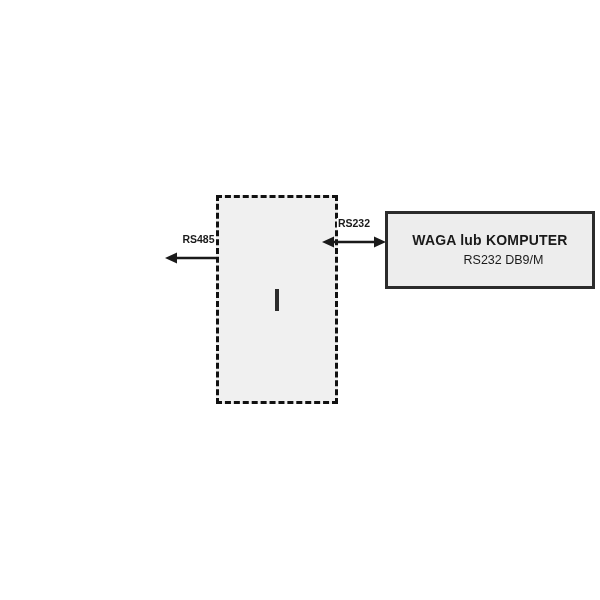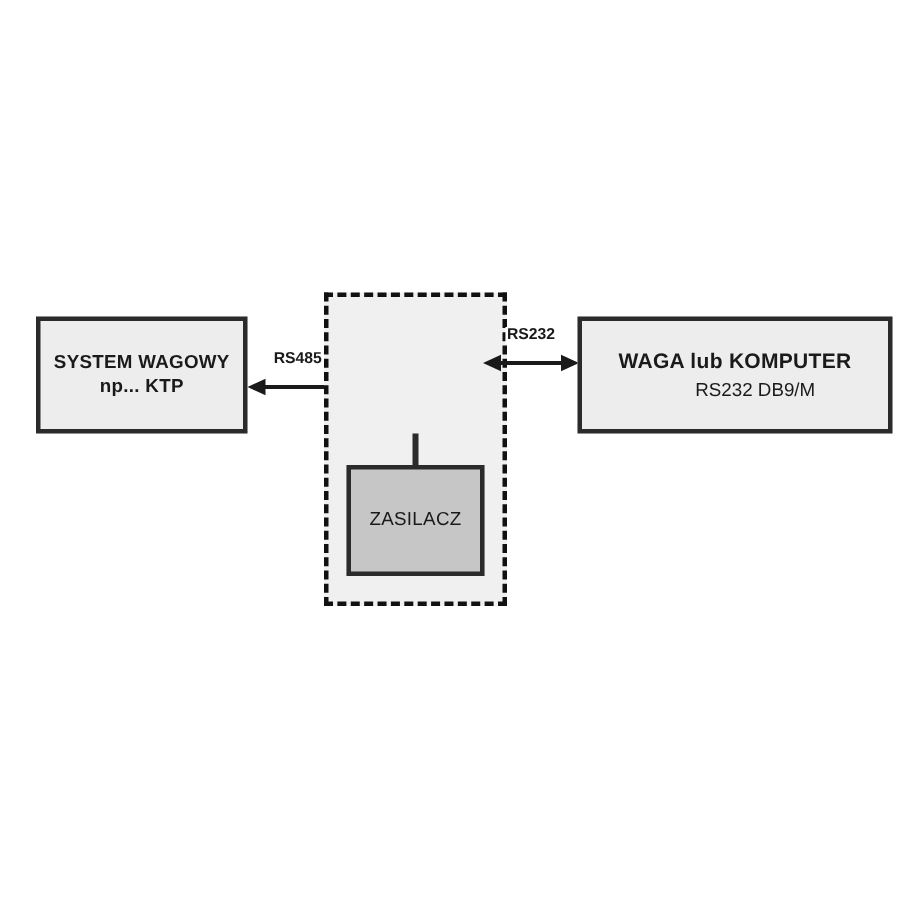--- a/index.html
+++ b/index.html
@@ -147,42 +147,35 @@
     left: 322px;
     top: 218px;
     width: 64px;
   }
 </style>
 </head>
 <body>
 
 <div id="canvas">
 
-  <div class="box" id="box-system">
-    <div class="title">SYSTEM WAGOWY</div>
-    <div class="title">np... KTP</div>
-  </div>
 
   <div class="connection" id="conn-rs485">
     <span class="conn-label">RS485</span>
     <svg class="arrow-svg" width="67" height="20" viewBox="0 0 67 20">
       <line x1="9" y1="10" x2="58" y2="10" stroke="#1a1a1a" stroke-width="2.6"></line>
       <polygon points="0,10 12,4.5 12,15.5" fill="#1a1a1a"></polygon>
       <polygon points="67,10 55,4.5 55,15.5" fill="#1a1a1a"></polygon>
     </svg>
   </div>
 
   <div id="device-enclosure"></div>
 
 
   <div id="connector-line"></div>
 
-  <div class="box" id="box-zasilacz">
-    <div class="title">ZASILACZ</div>
-  </div>
 
   <div class="connection" id="conn-rs232">
     <span class="conn-label">RS232</span>
     <svg class="arrow-svg" width="64" height="20" viewBox="0 0 64 20">
       <line x1="9" y1="10" x2="55" y2="10" stroke="#1a1a1a" stroke-width="2.6"></line>
       <polygon points="0,10 12,4.5 12,15.5" fill="#1a1a1a"></polygon>
       <polygon points="64,10 52,4.5 52,15.5" fill="#1a1a1a"></polygon>
     </svg>
   </div>
 

